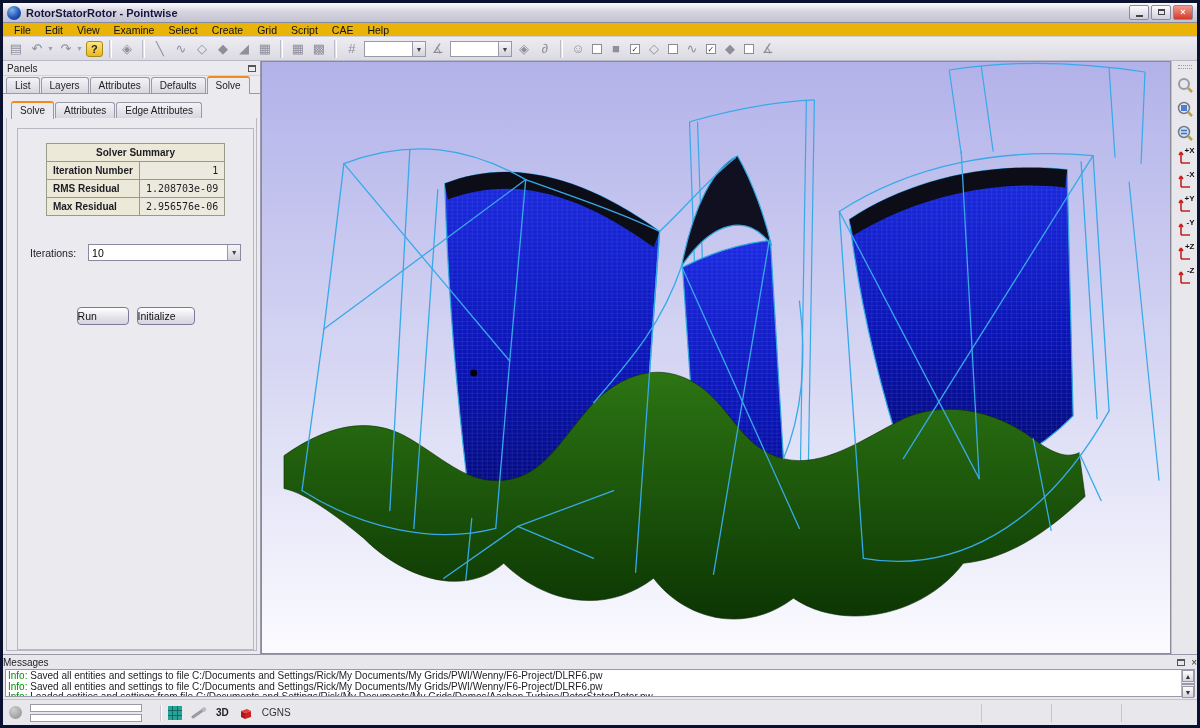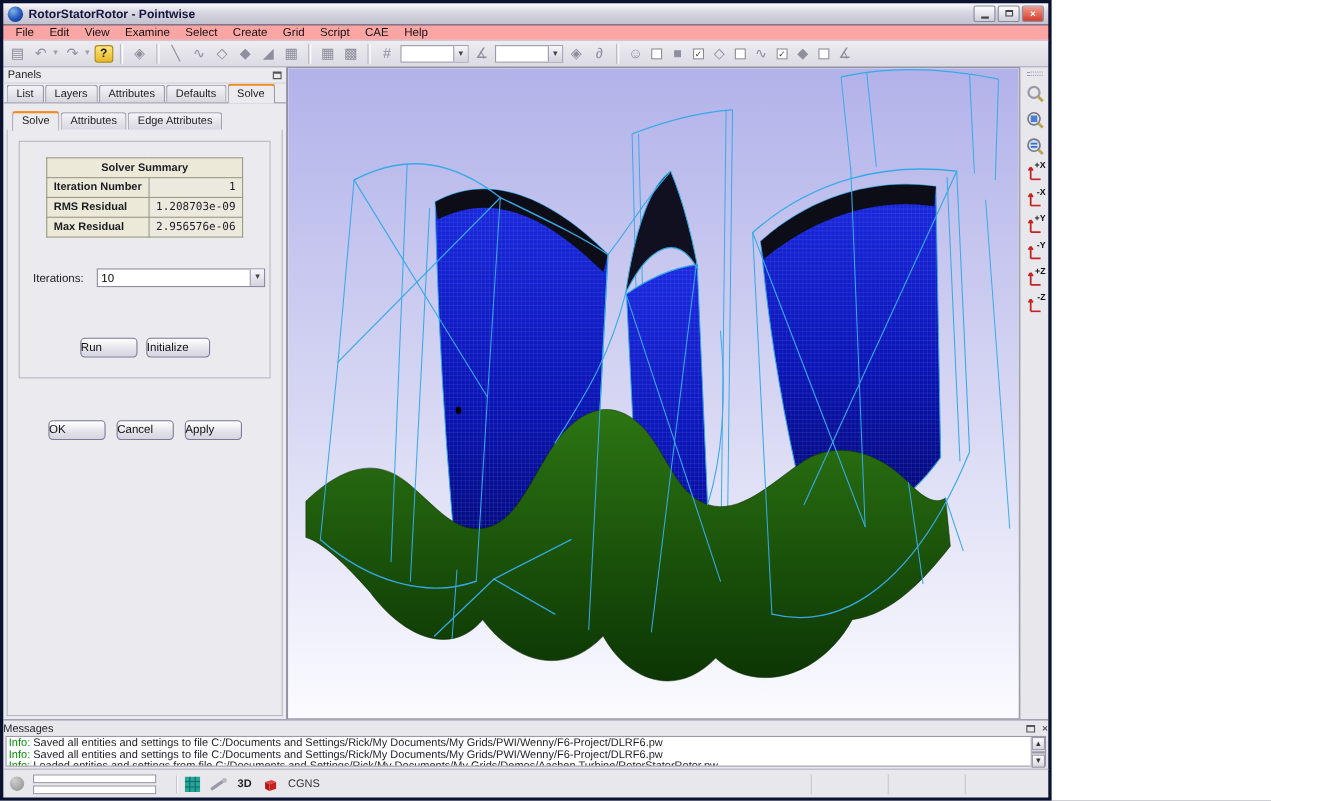--- a/index.html
+++ b/index.html
@@ -1,34 +1,34 @@
 <!DOCTYPE html>
 <html><head>
 <meta charset="utf-8">
 <style>
   * { margin:0; padding:0; box-sizing:border-box; }
   html,body { width:1200px; height:728px; overflow:hidden;
     font-family:"Liberation Sans", sans-serif; font-size:11px; color:#1c1c24; }
-  .frame { width:956px; height:728px; background:#0a1230; padding:3px; display:flex; flex-direction:column; }
+  .frame { width:1200px; height:728px; background:#0a1230; padding:3px; display:flex; flex-direction:column; }
 
   
   .titlebar { height:20px; background:linear-gradient(#fbfbfd,#d6d5e0 45%,#c3c2d0); border-bottom:1px solid #8a8aa0;
     display:flex; align-items:center; padding:0 4px; }
   .app-icon { width:14px; height:14px; border-radius:50%;
     background:radial-gradient(circle at 35% 30%, #7fb2e8 0%, #2255b8 55%, #0c2a7a 100%); margin-right:5px; flex:none; }
   .title-text { font-weight:bold; font-size:11px; color:#15153f; flex:1; }
   .winbtns { display:flex; gap:2px; }
   .winbtn { width:20px; height:15px; border:1px solid #8a8aa0; border-radius:2px;
     background:linear-gradient(#fdfdfe,#cfcedb); font-size:9px; line-height:13px; text-align:center; color:#333; }
   .winbtn.close { background:linear-gradient(#f29a8e,#d33b2a); color:#fff; font-weight:bold; }
   .restore-glyph { display:inline-block; width:7px; height:6px; border:1px solid #444; border-top:2px solid #444; margin-top:3px; }
   .min-glyph { display:inline-block; width:7px; height:2px; background:#444; margin-top:9px; }
 
   
-  .menubar { height:14px; background:#fca5a5; border-bottom:1px solid #cfced8; display:flex; align-items:center; padding-left:4px; }
+  .menubar { height:14px; background:#eab308; border-bottom:1px solid #cfced8; display:flex; align-items:center; padding-left:4px; }
   .menu-item { padding:0 7px; font-size:10.5px; color:#111; }
 
   
   .toolbar { height:24px; background:linear-gradient(#ececf1,#dcdbe3); border-bottom:1px solid #b9b8c4;
     display:flex; align-items:center; padding-left:4px; gap:3px; }
   .tb-sep { width:3px; height:18px; border-left:1px solid #bcbcc8; border-right:1px solid #fff; margin:0 3px; }
   .tb-icon { width:18px; height:18px; display:flex; align-items:center; justify-content:center;
     font-size:13px; color:#8e8e9c; }
   .tb-icon.help { background:linear-gradient(#ffe680,#e8b820); border:1px solid #a98a10; border-radius:3px;
     color:#222; font-weight:bold; font-size:11px; width:17px; height:16px; }
@@ -48,21 +48,21 @@
   .panel-caption { height:15px; display:flex; align-items:center; padding:0 4px; font-size:10px; color:#222;
     border-bottom:1px solid #d4d3dc; }
   .panel-caption .cap-label { flex:1; }
   .dock-glyph { width:8px; height:7px; border:1px solid #555; border-top:2px solid #555; }
   .tabs-row { display:flex; align-items:flex-end; height:18px; padding-left:3px; border-bottom:1px solid #9a99a8; }
   .tab { padding:2px 8px 2px; margin-right:1px; font-size:10px; background:linear-gradient(#f4f3f7,#d8d7e0);
     border:1px solid #9a99a8; border-bottom:none; border-radius:3px 3px 0 0; color:#222; }
   .tab.active { background:#ebeaef; border-top:2px solid #f08c1e; padding-bottom:3px; position:relative; top:1px; }
   .inner-tabs { display:flex; align-items:flex-end; height:18px; padding-left:8px; margin-top:6px; }
   .panel-body { flex:1; border:1px solid #b8b7c2; border-top:none; margin:0 3px 3px; background:#ebeaef;
-    display:flex; flex-direction:column; }
+    display:flex; flex-direction:row; }
   .solve-area { border:1px solid #b8b7c2; margin:10px 10px 0; padding:14px 0 18px; }
   .summary-table { border-collapse:collapse; margin:0 auto; }
   .summary-table td { border:1px solid #9b9a88; font-size:10px; padding:3px 6px; }
   .summary-table .hdr { background:#ece9d8; font-weight:bold; text-align:center; }
   .summary-table .lbl { background:#ece9d8; font-weight:bold; }
   .summary-table .val { background:#eceade; font-family:"DejaVu Sans Mono", monospace; font-size:10px; text-align:right; min-width:82px; }
   .iter-row { display:flex; align-items:center; margin:28px 12px 0; }
   .iter-label { font-size:10.5px; margin-right:12px; }
   .iter-combo { flex:1; height:17px; background:#fff; border:1px solid #8a89a0; display:flex; align-items:center; }
   .iter-combo input { flex:1; border:none; outline:none; font-size:10.5px; padding-left:3px; background:transparent;

